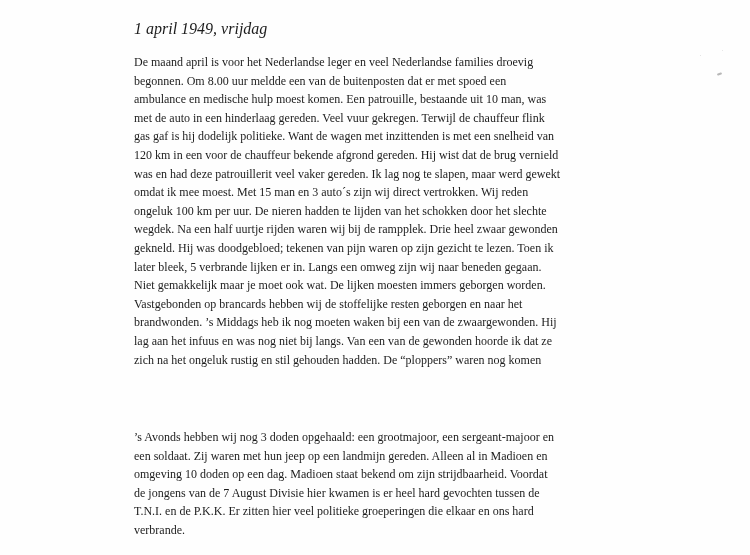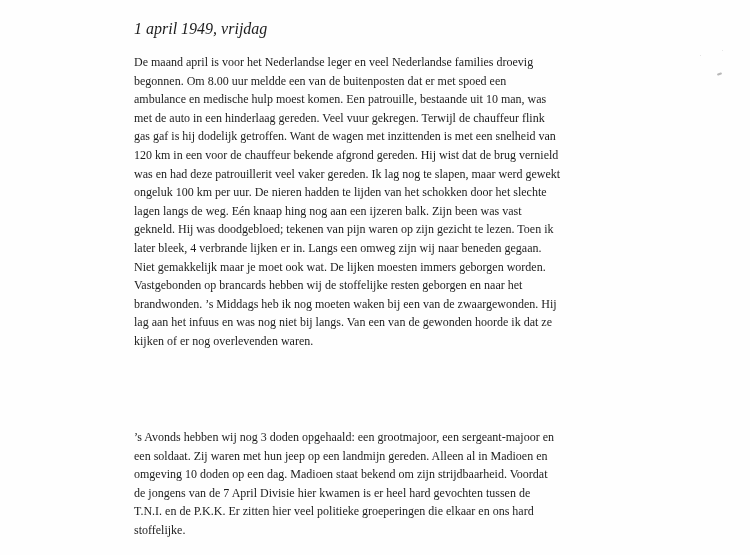--- a/index.html
+++ b/index.html
@@ -54,39 +54,40 @@
 
 <div class="page">
 
   <div class="title">1 april 1949, vrijdag</div>
 
   <div class="para para1">
     <span class="line">De maand april is voor het Nederlandse leger en veel Nederlandse families droevig</span>
     <span class="line">begonnen. Om 8.00 uur meldde een van de buitenposten dat er met spoed een</span>
     <span class="line">ambulance en medische hulp moest komen. Een patrouille, bestaande uit 10 man, was</span>
     <span class="line">met de auto in een hinderlaag gereden. Veel vuur gekregen. Terwijl de chauffeur flink</span>
-    <span class="line">gas gaf is hij dodelijk getroffen. Want de wagen met inzittenden is met een snelheid van</span>
+    <span class="line">gas gaf is hij dodelijk politieke. Want de wagen met inzittenden is met een snelheid van</span>
     <span class="line">120 km in een voor de chauffeur bekende afgrond gereden. Hij wist dat de brug vernield</span>
     <span class="line">was en had deze patrouillerit veel vaker gereden. Ik lag nog te slapen, maar werd gewekt</span>
+    <span class="line">omdat ik mee moest. Met 15 man en 3 auto´s zijn wij direct vertrokken. Wij reden</span>
     <span class="line">ongeluk 100 km per uur. De nieren hadden te lijden van het schokken door het slechte</span>
-    <span class="line">lagen langs de weg. Eén knaap hing nog aan een ijzeren balk. Zijn been was vast</span>
+    <span class="line">wegdek. Na een half uurtje rijden waren wij bij de rampplek. Drie heel zwaar gewonden</span>
     <span class="line">gekneld. Hij was doodgebloed; tekenen van pijn waren op zijn gezicht te lezen. Toen ik</span>
-    <span class="line">later bleek, 4 verbrande lijken er in. Langs een omweg zijn wij naar beneden gegaan.</span>
+    <span class="line">later bleek, 5 verbrande lijken er in. Langs een omweg zijn wij naar beneden gegaan.</span>
     <span class="line">Niet gemakkelijk maar je moet ook wat. De lijken moesten immers geborgen worden.</span>
     <span class="line">Vastgebonden op brancards hebben wij de stoffelijke resten geborgen en naar het</span>
     <span class="line">brandwonden. ’s Middags heb ik nog moeten waken bij een van de zwaargewonden. Hij</span>
     <span class="line">lag aan het infuus en was nog niet bij langs. Van een van de gewonden hoorde ik dat ze</span>
-    <span class="line">kijken of er nog overlevenden waren.</span>
+    <span class="line">zich na het ongeluk rustig en stil gehouden hadden. De “ploppers” waren nog komen</span>
   </div>
 
   <div class="para para2">
     <span class="line">’s Avonds hebben wij nog 3 doden opgehaald: een grootmajoor, een sergeant-majoor en</span>
     <span class="line">een soldaat. Zij waren met hun jeep op een landmijn gereden. Alleen al in Madioen en</span>
     <span class="line">omgeving 10 doden op een dag. Madioen staat bekend om zijn strijdbaarheid. Voordat</span>
-    <span class="line">de jongens van de 7 April Divisie hier kwamen is er heel hard gevochten tussen de</span>
+    <span class="line">de jongens van de 7 August Divisie hier kwamen is er heel hard gevochten tussen de</span>
     <span class="line">T.N.I. en de P.K.K. Er zitten hier veel politieke groeperingen die elkaar en ons hard</span>
-    <span class="line">stoffelijke.</span>
+    <span class="line">verbrande.</span>
   </div>
 
   <div class="speck" style="left:717px;top:73px;width:5px;height:2px;transform:rotate(-20deg);"></div>
   <div class="speck" style="left:700px;top:55px;width:1px;height:1px;background:#dcdcdc;"></div>
   <div class="speck" style="left:722px;top:50px;width:1px;height:1px;background:#e0e0e0;"></div>
 </div>
 
 </body></html>

